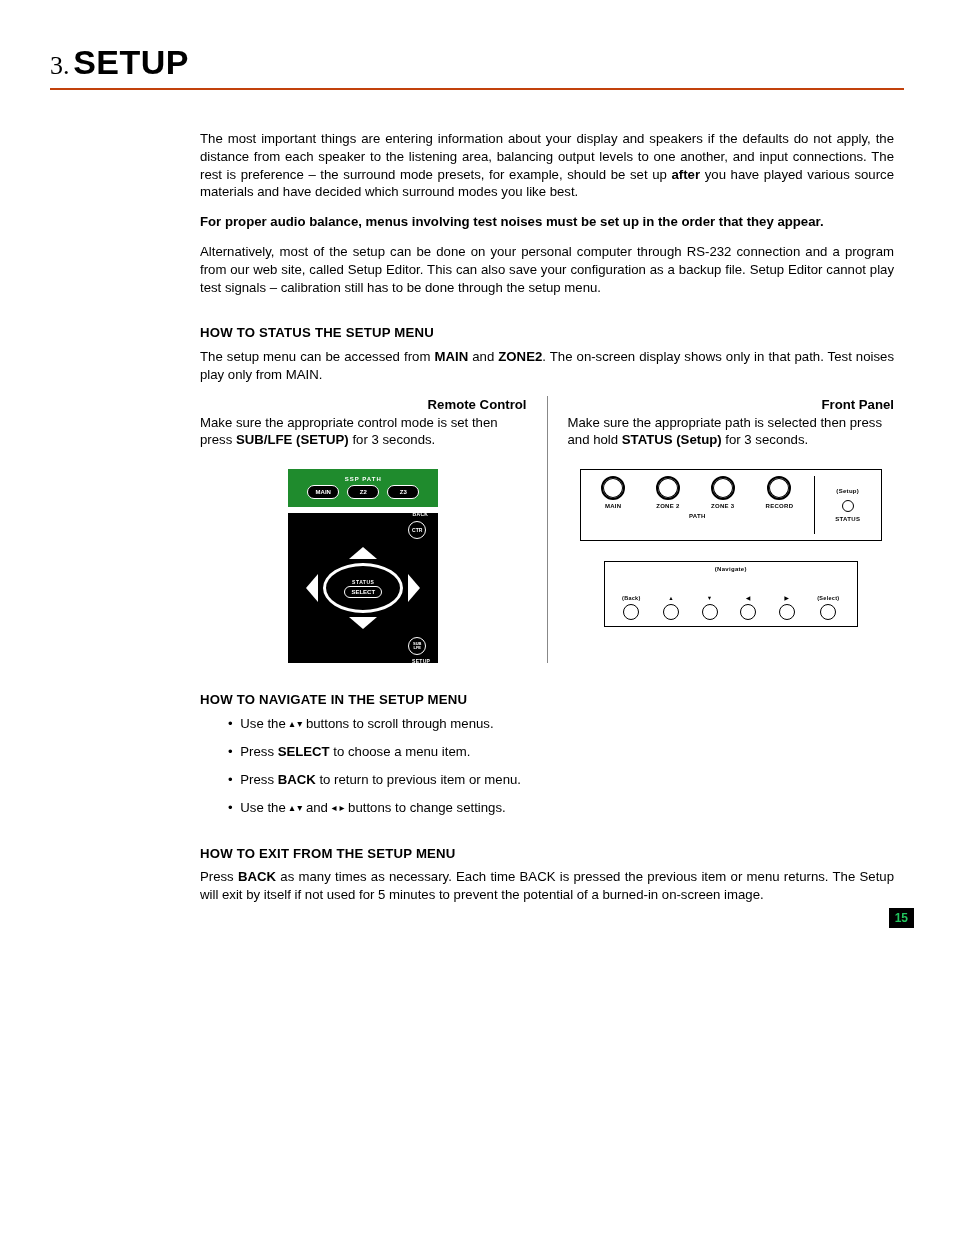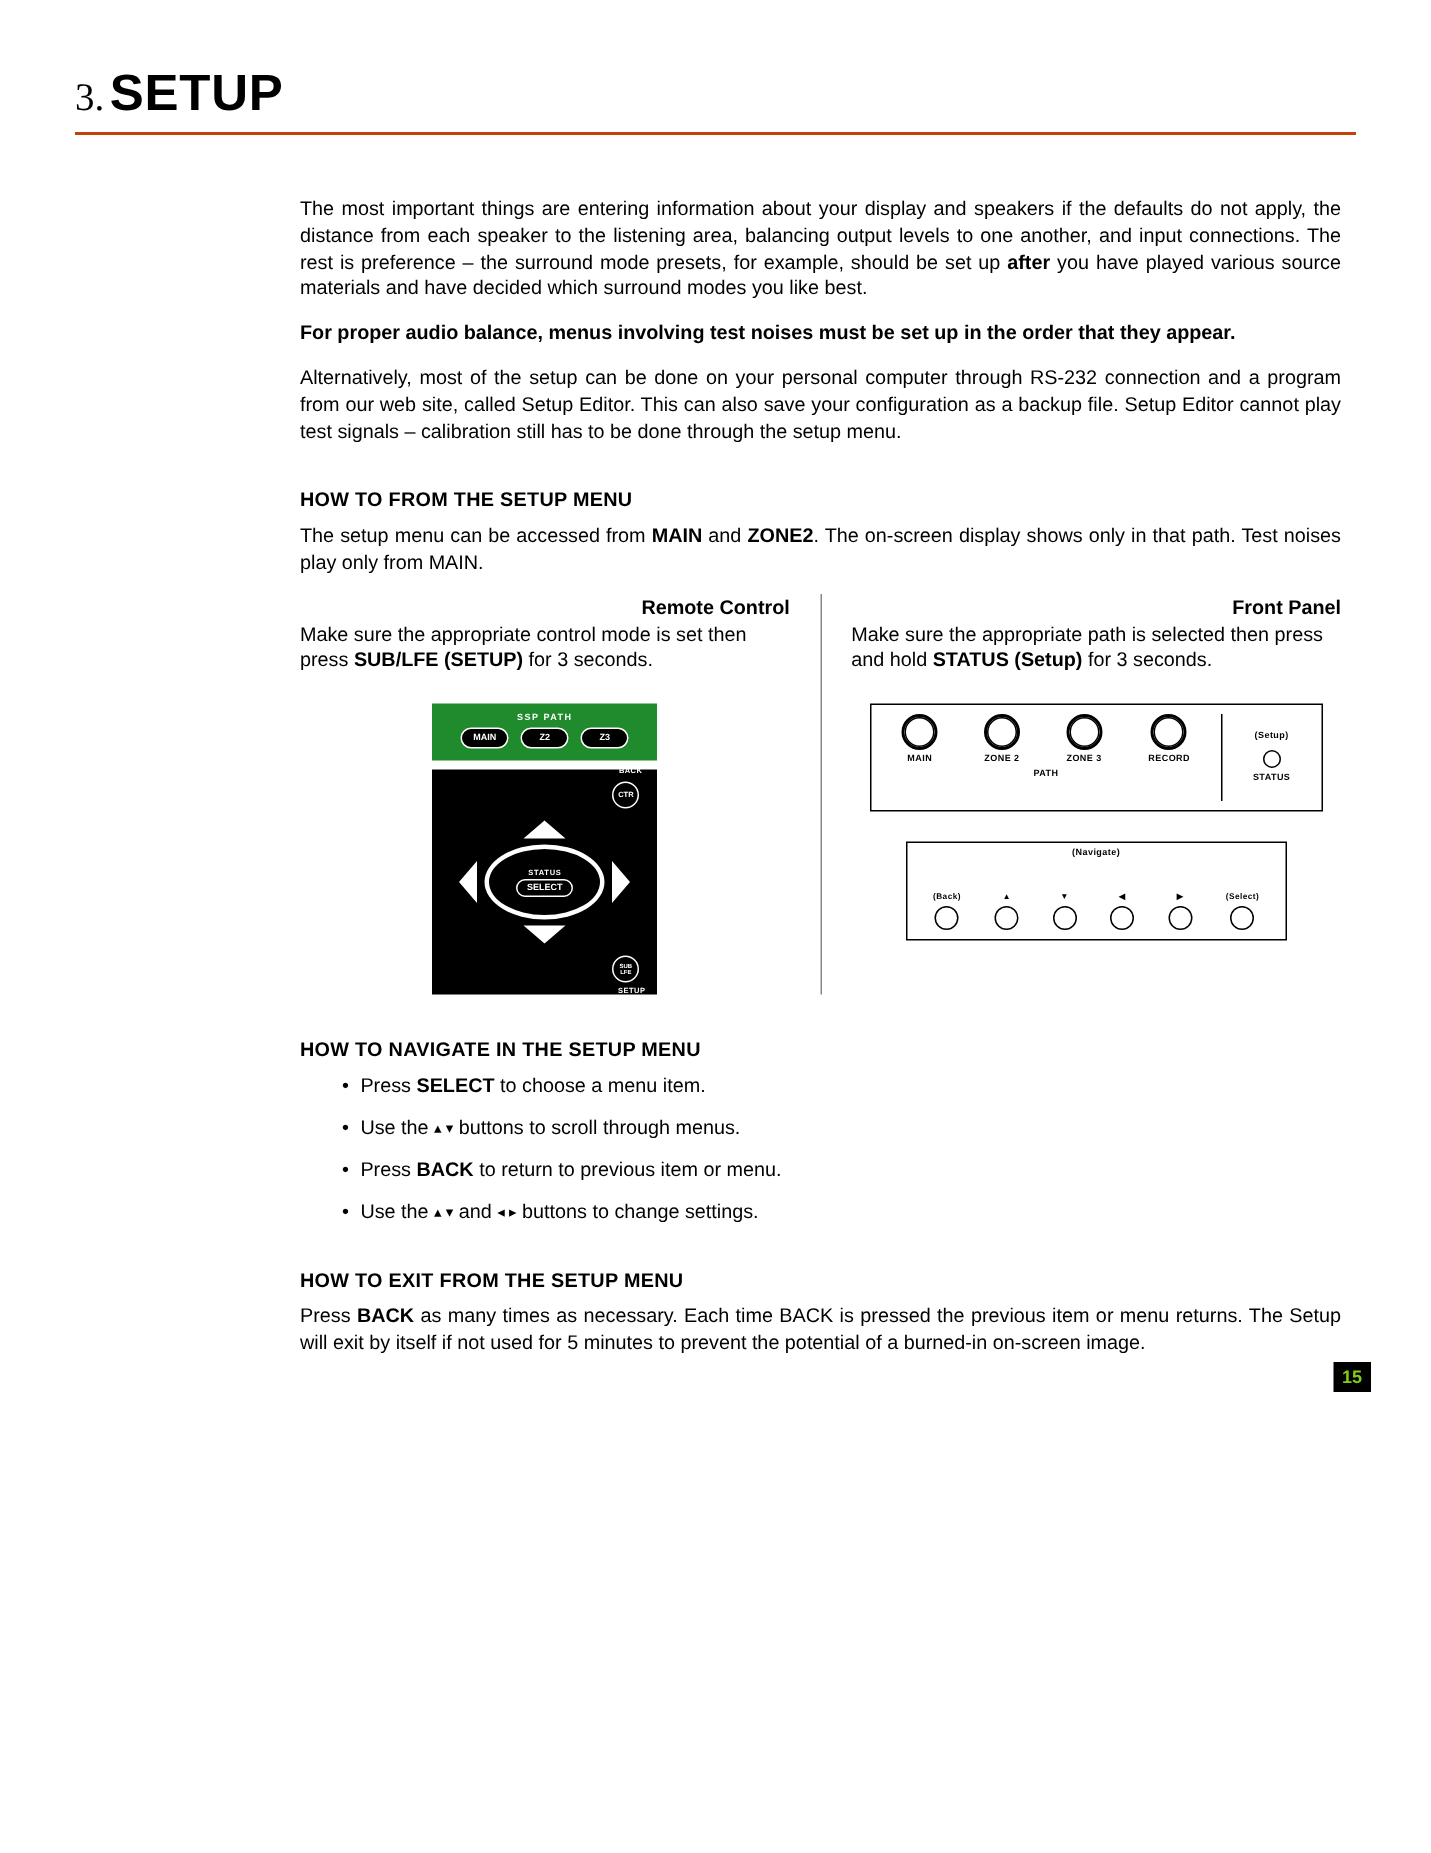--- a/index.html
+++ b/index.html
@@ -137,21 +137,21 @@
   .fp2 .bt .c{ width:14px;height:14px;border:1.5px solid #000;border-radius:50%;}
   .fp2 .bt .l{ font-size:5.5px;}
 
   ul.nav-list{ list-style:none; padding:0; margin:6px 0 0 40px;}
   ul.nav-list li{ margin-bottom:10px;}
   ul.nav-list li:before{ content:"• "; margin-left:-12px; padding-right:4px;}
   .arr-glyph{ font-size:10px; position:relative; top:-1px;}
 
   .page-num{
     position:absolute; right:40px; bottom:18px;
-    background:#000; color:#84cc16; font-weight:700; font-size:12px;
+    background:#000; color:#22c55e; font-weight:700; font-size:12px;
     padding:2px 6px;
   }
 </style>
 </head>
 <body>
 
 <div class="title-row">
   <span class="num">3.</span>
   <span class="word">SETUP</span>
 </div>
@@ -160,21 +160,21 @@
 
 
   <p>
     <span>The most important things are entering information about your display and speakers if the defaults do not apply, the distance from each speaker to the listening area, balancing output levels to one another, and input connections. The rest is preference – the surround mode presets, for example, should be set up </span><span class="bold">after</span><span> you have played various source materials and have decided which surround modes you like best.</span>
   </p>
 
   <p class="bold">For proper audio balance, menus involving test noises must be set up in the order that they appear.</p>
 
   <p>Alternatively, most of the setup can be done on your personal computer through RS-232 connection and a program from our web site, called Setup Editor. This can also save your configuration as a backup file. Setup Editor cannot play test signals – calibration still has to be done through the setup menu.</p>
 
-  <div class="section-head">HOW TO FROM THE SETUP MENU</div>
+  <div class="section-head">HOW TO STATUS THE SETUP MENU</div>
   <p>
     <span>The setup menu can be accessed from </span><span class="bold">MAIN</span><span> and </span><span class="bold">ZONE2</span><span>. The on-screen display shows only in that path. Test noises play only from MAIN.</span>
   </p>
 
   <div class="cols">
     <div class="col left">
       <div class="bold">Remote Control</div>
       <div>
         <span>Make sure the appropriate control mode is set then press </span><span class="bold">SUB/LFE (SETUP)</span><span> for 3 seconds.</span>
       </div>
@@ -269,22 +269,22 @@
               <div class="l">(Select)</div>
               <div class="c"></div>
             </div>
         </div>
       </div>
     </div>
   </div>
 
   <div class="section-head">HOW TO NAVIGATE IN THE SETUP MENU</div>
   <ul class="nav-list">
+    <li><span>Use the </span><span class="arr-glyph">▴ ▾</span><span> buttons to scroll through menus.</span></li>
     <li><span>Press </span><span class="bold">SELECT</span><span> to choose a menu item.</span></li>
-    <li><span>Use the </span><span class="arr-glyph">▴ ▾</span><span> buttons to scroll through menus.</span></li>
     <li><span>Press </span><span class="bold">BACK</span><span> to return to previous item or menu.</span></li>
     <li><span>Use the </span><span class="arr-glyph">▴ ▾</span><span> and </span><span class="arr-glyph">◂ ▸</span><span> buttons to change settings.</span></li>
   </ul>
 
   <div class="section-head">HOW TO EXIT FROM THE SETUP MENU</div>
   <p>
     <span>Press </span><span class="bold">BACK</span><span> as many times as necessary. Each time BACK is pressed the previous item or menu returns. The Setup will exit by itself if not used for 5 minutes to prevent the potential of a burned-in on-screen image.</span>
   </p>
 
 </div>

